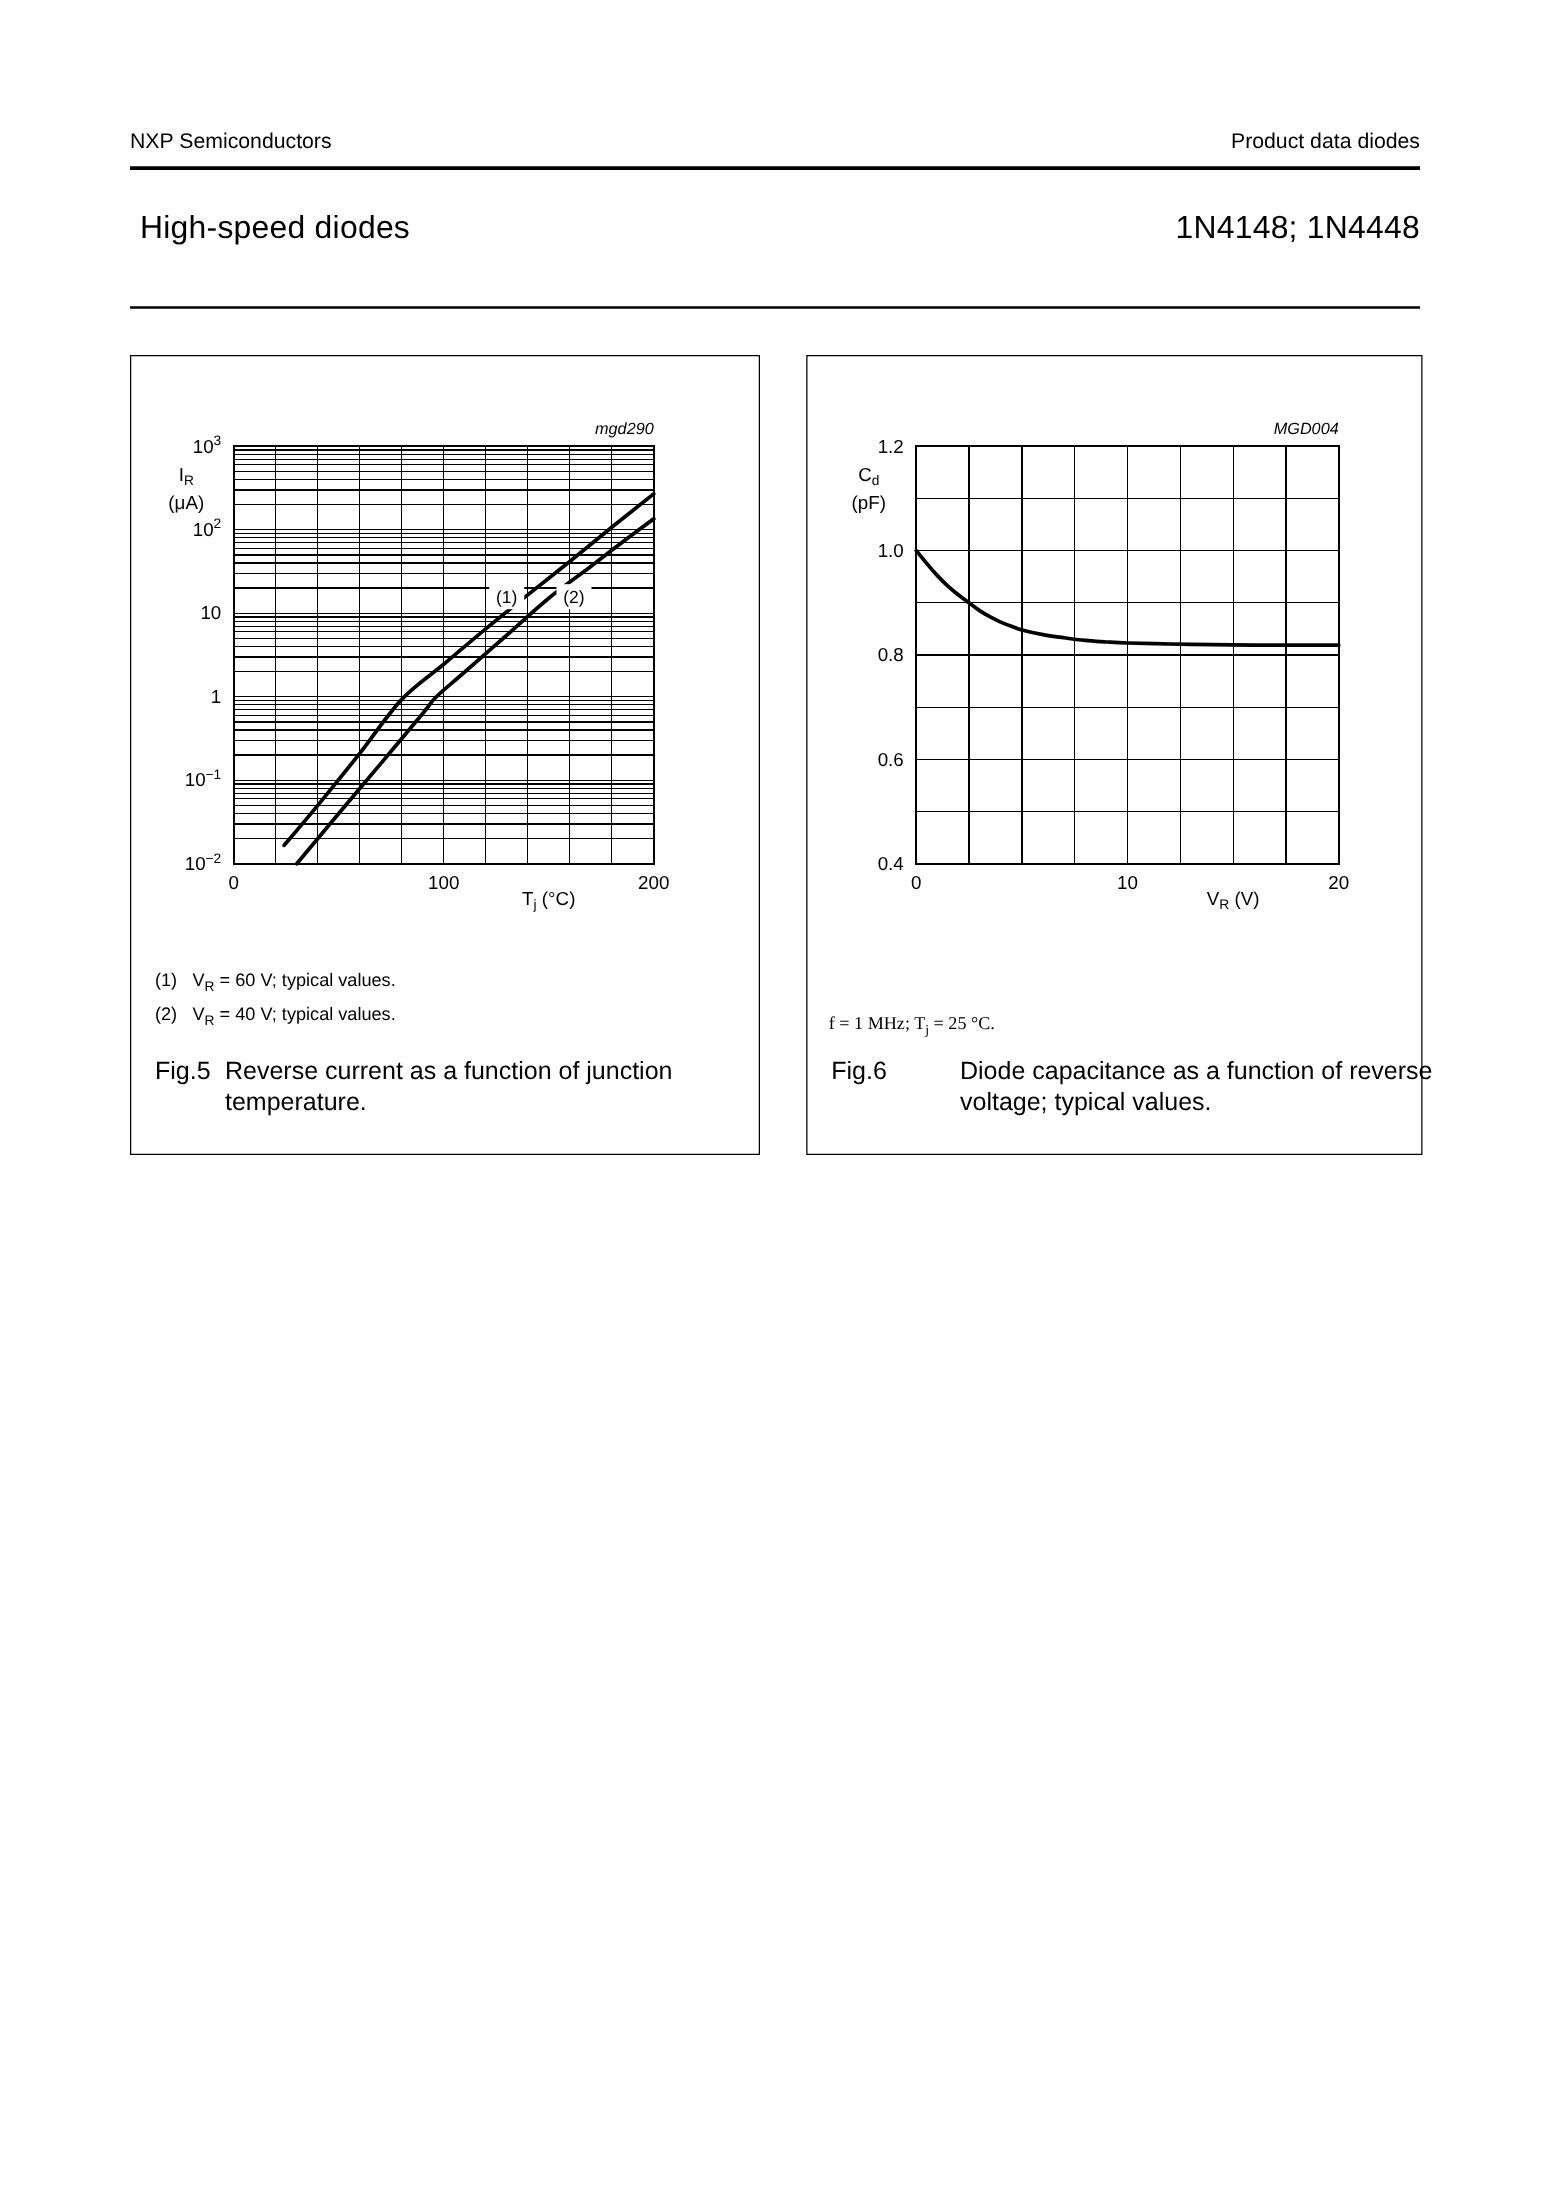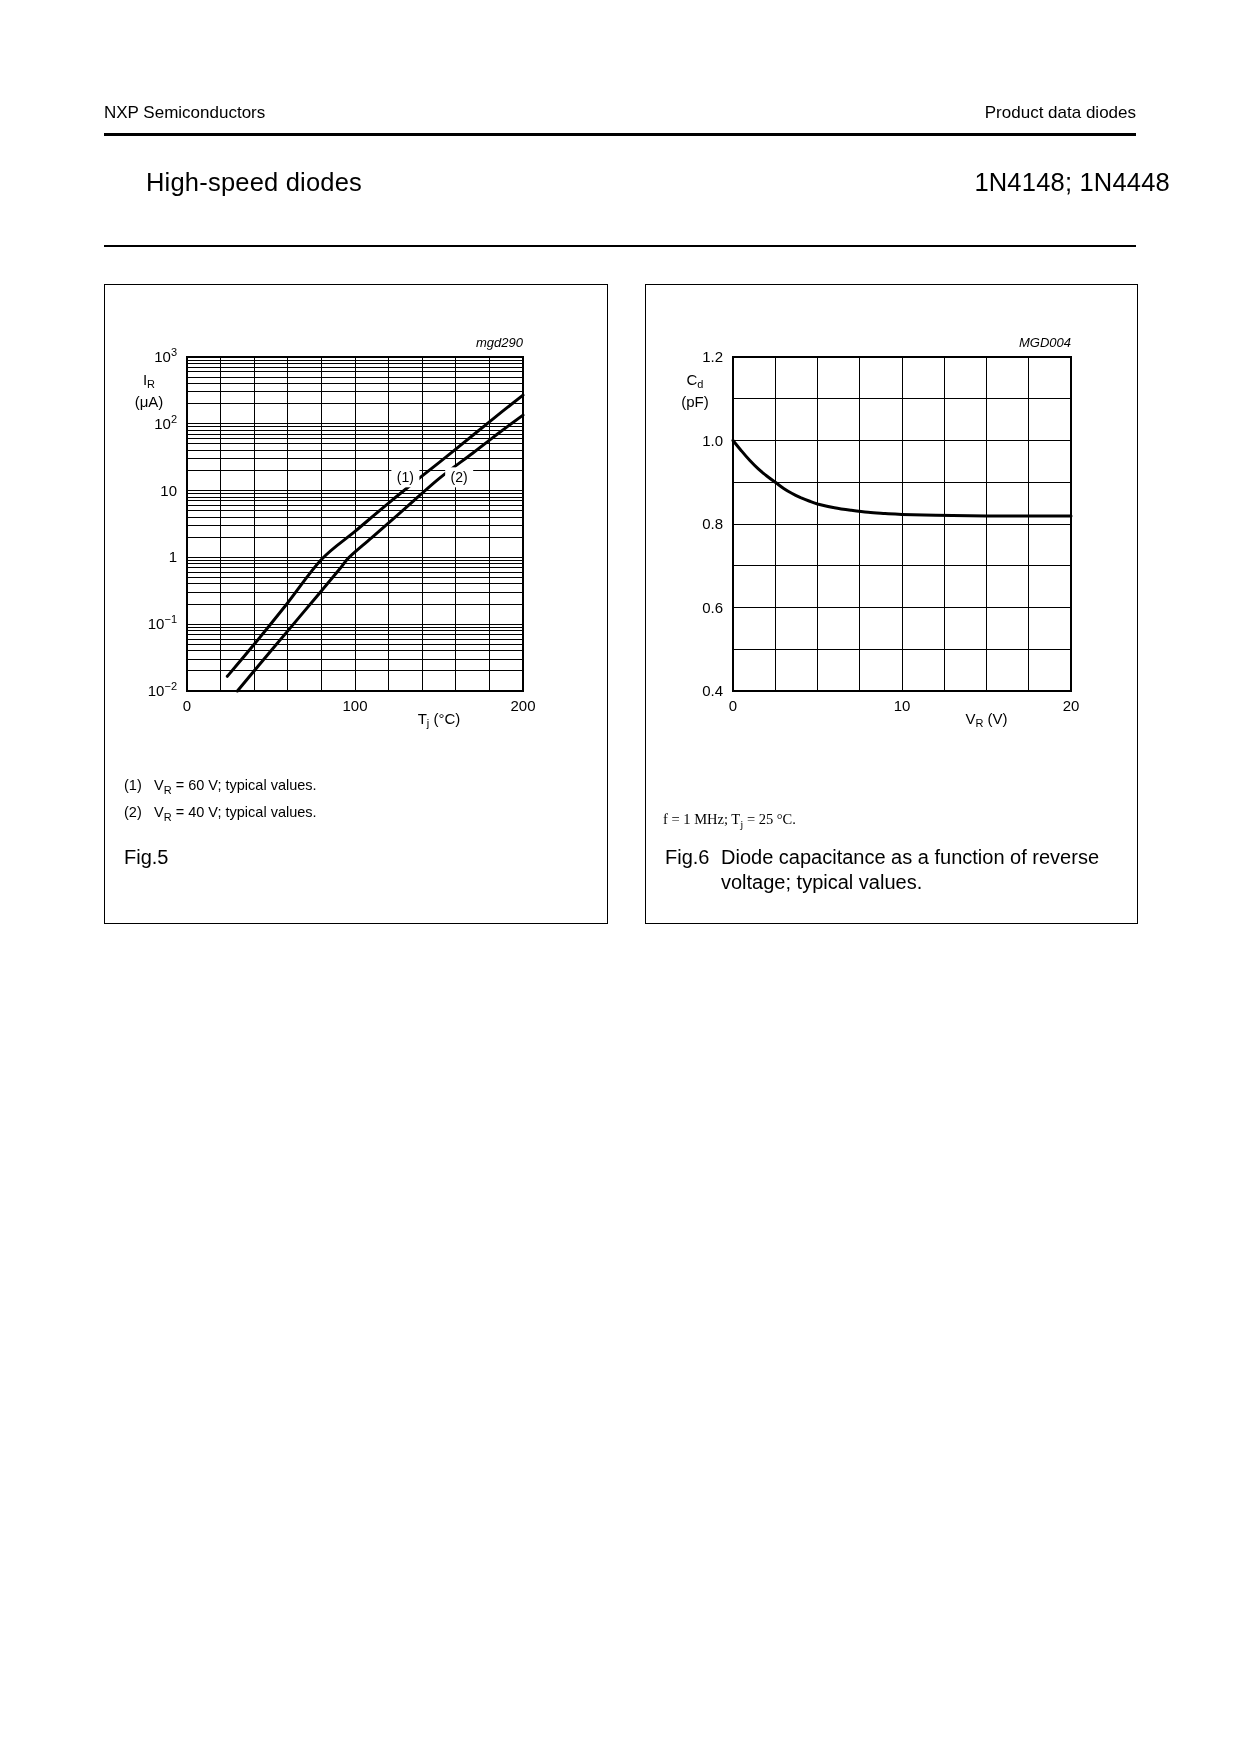--- a/index.html
+++ b/index.html
@@ -4,34 +4,34 @@
 <style>
   html,body{margin:0;padding:0;background:#fff;}
   .page{position:relative;width:1240px;height:1234px;background:#ffffff;
         font-family:"Liberation Sans",sans-serif;color:#000;overflow:hidden;}
   .header-row{position:absolute;left:104px;top:103px;width:1032px;display:flex;
               justify-content:space-between;font-size:17px;}
   .rule{position:absolute;left:104px;width:1032px;background:#000;}
   .rule-thick{top:133px;height:3px;}
   .rule-thin{top:245px;height:2px;}
   .title-row{position:absolute;left:112px;top:168px;width:1024px;display:flex;
-             justify-content:space-between;font-size:25.5px;letter-spacing:.2px;margin-left:34px;}
+             justify-content:space-between;font-size:25.5px;letter-spacing:.2px;}
   .figbox{position:absolute;top:284px;height:638px;border:1.5px solid #000;background:#fff;}
   #figbox5{left:104px;width:502px;}
   #figbox6{left:645px;width:491px;}
   .figbox svg{position:absolute;left:0;top:0;font-family:"Liberation Sans",sans-serif;}
   .notes{position:absolute;left:19px;top:492px;font-size:14.5px;}
   .note{display:flex;margin-bottom:8px;}
   .note .num{width:30px;flex:0 0 30px;}
   sub{font-size:11px;}
   .cond{position:absolute;left:17px;top:526px;font-size:14.5px;font-family:Liberation Serif, serif;}
   .caption{position:absolute;left:19px;top:560px;display:flex;font-size:20px;line-height:25px;}
   .cap-label{flex:0 0 56px;}
   #figbox5 .cap-text{width:372px;}
-  #figbox6 .cap-text{width:380px;}
+  #figbox6 .cap-text{width:380px;margin-left:47px;}
   .footer-date{position:absolute;left:104px;top:1603px;font-size:17px;text-align:right;}
   .footer-page{position:absolute;left:0;top:1603px;width:1240px;text-align:center;font-size:17px;}
 </style>
 </head>
 <body>
 
 <div class="page">
 
   <div class="header-row">
     <span>NXP Semiconductors</span>
@@ -134,20 +134,21 @@
         <span class="num">(1)</span>
         <span><span>V</span><sub>R</sub><span> = 60 V; typical values.</span></span>
       </div>
       <div class="note">
         <span class="num">(2)</span>
         <span><span>V</span><sub>R</sub><span> = 40 V; typical values.</span></span>
       </div>
     </div>
     <div class="caption">
       <span class="cap-label">Fig.5</span>
+      <span class="cap-text">Reverse current as a function of junction temperature.</span>
     </div>
   </div>
 
   <div class="figbox" id="figbox6">
     <svg width="491" height="470">
         <g stroke="#000" stroke-width="1" shape-rendering="crispEdges">
           <line x1="87" y1="72" x2="87" y2="406"></line>
           <line x1="129.25" y1="72" x2="129.25" y2="406"></line>
           <line x1="171.5" y1="72" x2="171.5" y2="406"></line>
           <line x1="213.75" y1="72" x2="213.75" y2="406"></line>

